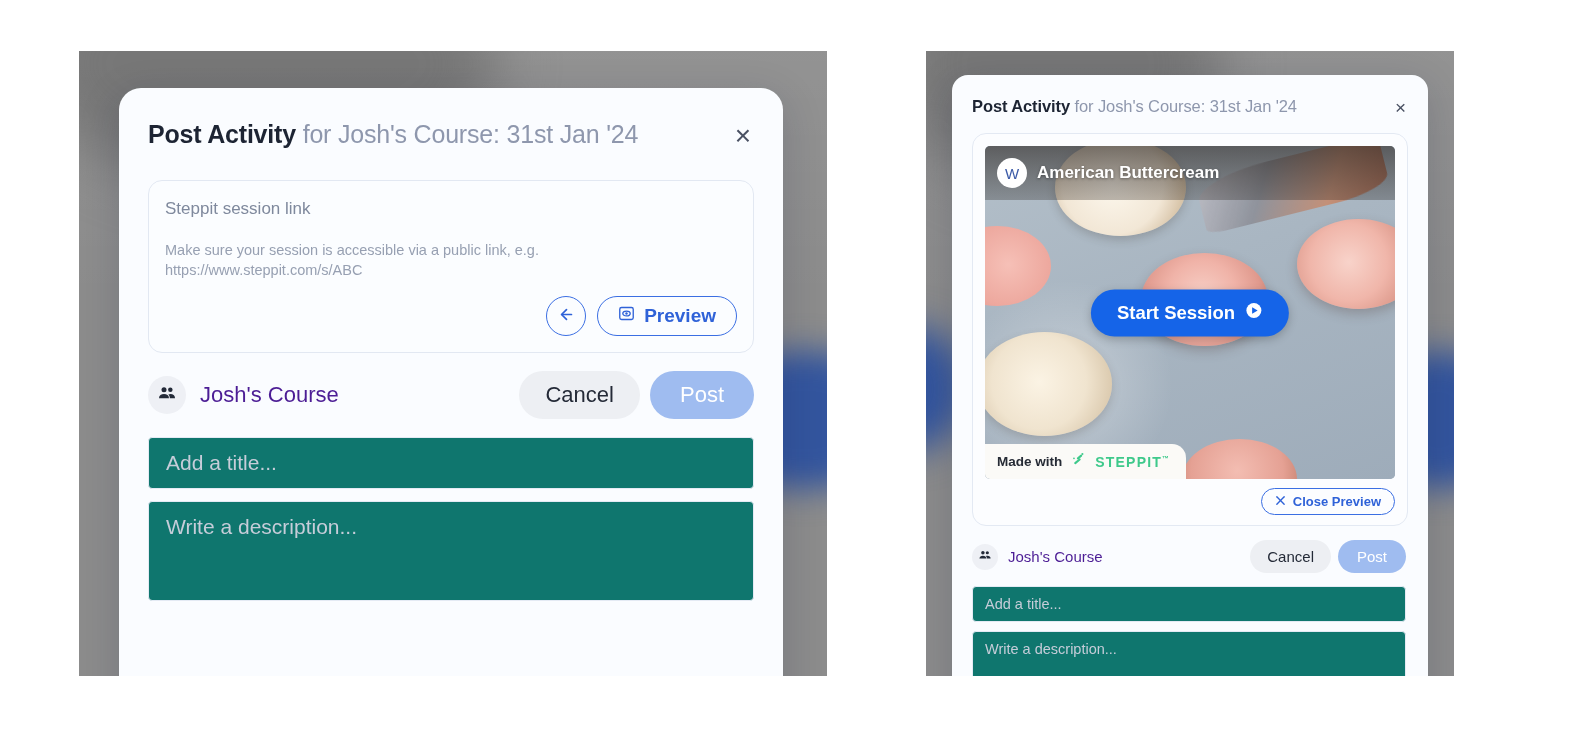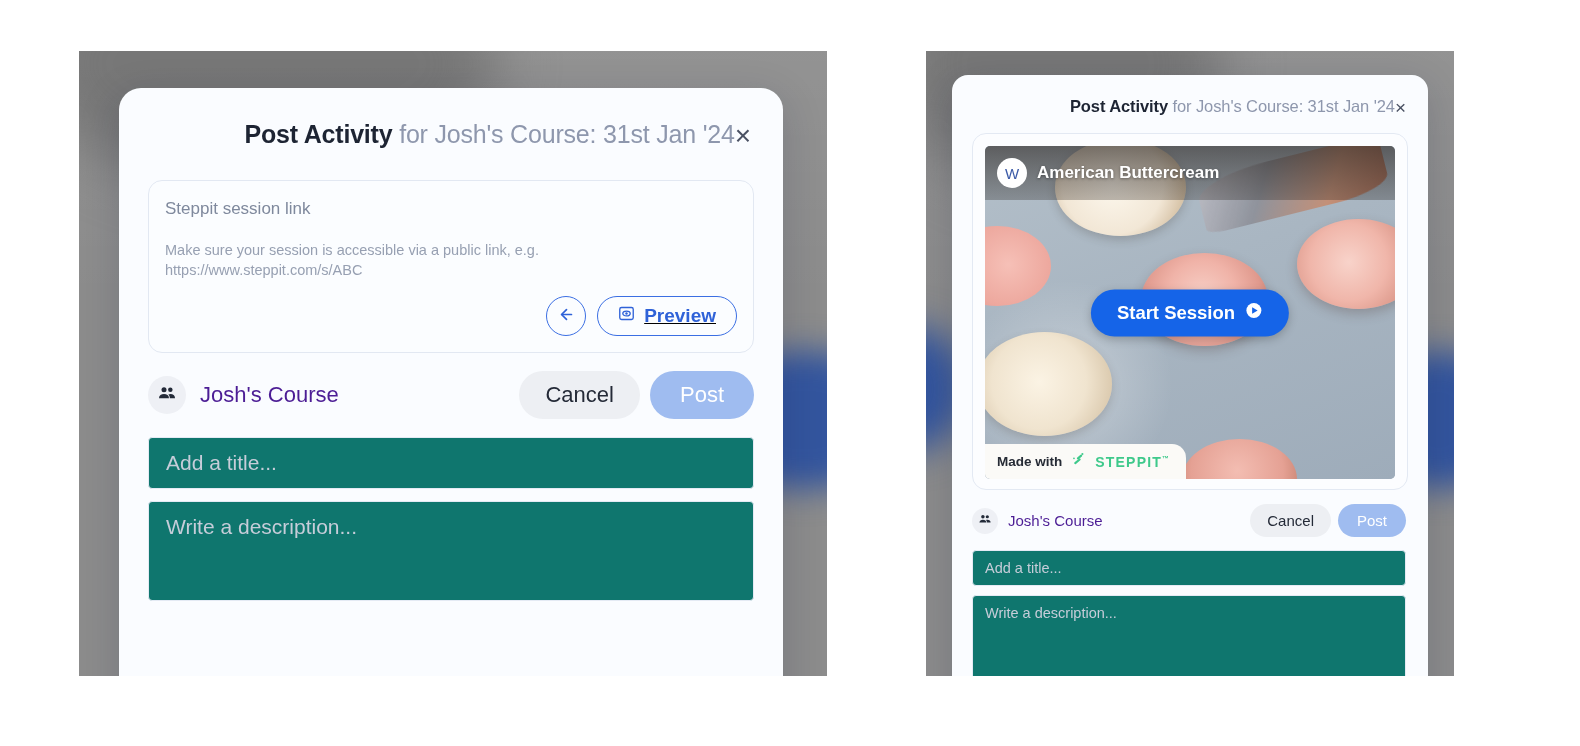--- a/index.html
+++ b/index.html
@@ -73,21 +73,21 @@
   #modal-right {
     left: 26px; top: 24px;
     width: 476px; height: 640px;
     border-radius: 16px;
   }
 
   
   .modal-header {
     display: flex;
     align-items: flex-start;
-    justify-content: flex-end;
+    justify-content: space-between;
   }
   #modal-left .modal-header  { padding: 32px 30px 0 29px; }
   #modal-right .modal-header { padding: 22px 22px 0 20px; }
 
   .title-line {
     color: #8e97ad;
     font-weight: 400;
     white-space: nowrap;
   }
   #modal-left .title-line  { font-size: 25px; letter-spacing: -.2px; }
@@ -141,21 +141,20 @@
     margin-top: 22px;
     max-width: 430px;
   }
 
   .link-actions {
     display: flex;
     justify-content: flex-end;
     align-items: center;
     gap: 11px;
     margin-top: 16px;
-    text-decoration: underline;
   }
 
   .back-btn {
     width: 40px; height: 40px;
     border-radius: 50%;
     border: 1.6px solid #3b6fe3;
     background: transparent;
     display: flex;
     align-items: center;
     justify-content: center;
@@ -546,20 +545,31 @@
               <circle cx="17.5" cy="4.2" r="1.5" fill="#3ec98b"></circle>
               <rect x="9" y="7" width="9" height="3" rx="1.5" fill="#3ec98b" transform="rotate(-40 13.5 8.5)"></rect>
               <rect x="5" y="13" width="11" height="3" rx="1.5" fill="#3ec98b" transform="rotate(-40 10.5 14.5)"></rect>
               <circle cx="5.6" cy="10.4" r="1.2" fill="#3ec98b"></circle>
             </svg>
           </span>
           <span class="steppit-word"><span>STEPPIT</span><span class="tm">™</span></span>
         </div>
       </div>
 
+      <div class="close-preview-row">
+        <button class="close-preview-btn">
+          <span>
+            <svg width="11" height="11" viewBox="0 0 24 24" fill="none" stroke="#2f62d8" stroke-width="3" stroke-linecap="round">
+              <line x1="4" y1="4" x2="20" y2="20"></line>
+                <line x1="20" y1="4" x2="4" y2="20"></line>
+            </svg>
+          </span>
+          <span>Close Preview</span>
+        </button>
+      </div>
     </div>
 
     <div class="course-row">
       <div class="course-left">
         <div class="avatar-group">
           <span>
             <svg width="14" height="14" viewBox="0 0 24 24" fill="#232a38">
               <circle cx="8.4" cy="8.2" r="3"></circle>
                 <circle cx="16" cy="8.2" r="2.7"></circle>
               <path d="M2.4 18.2c0-3.1 2.7-4.9 6-4.9s6 1.8 6 4.9z"></path>

